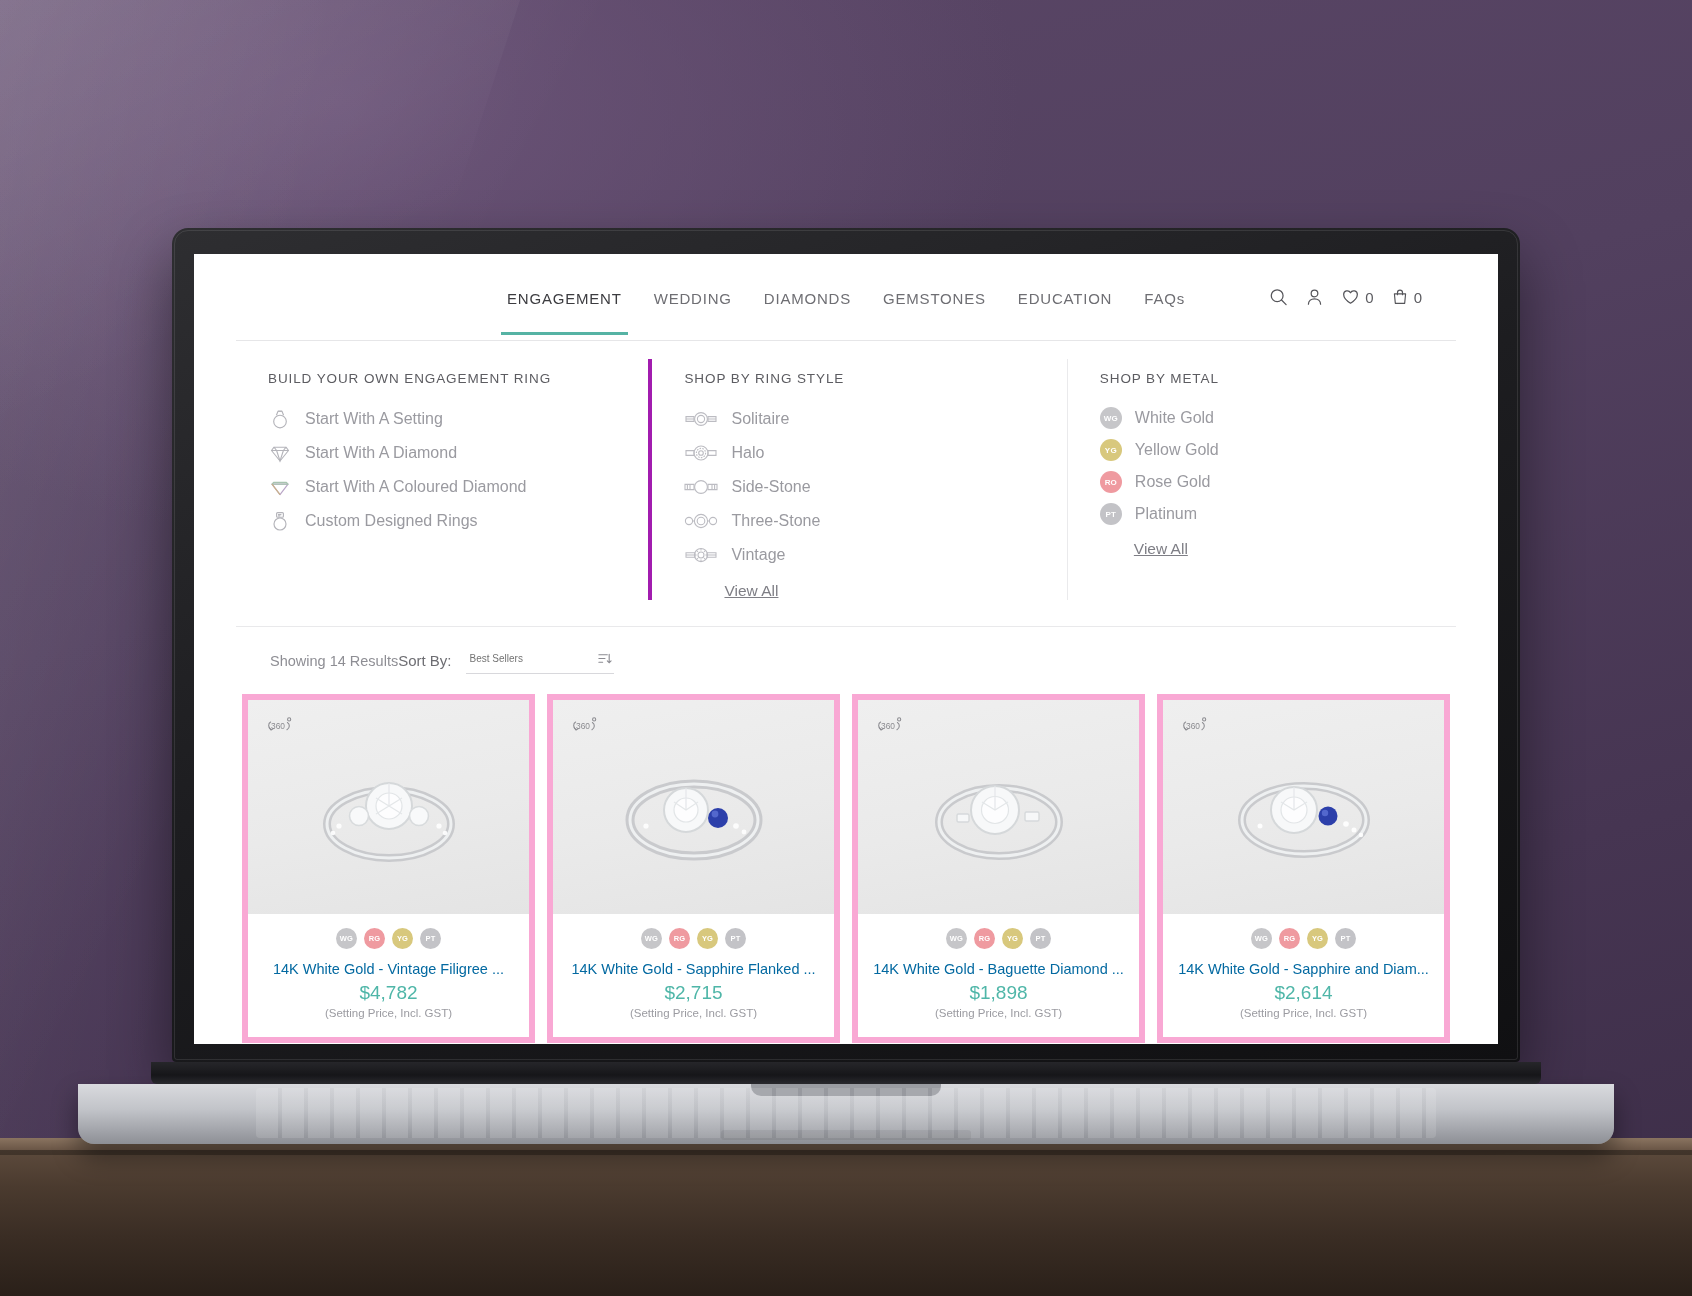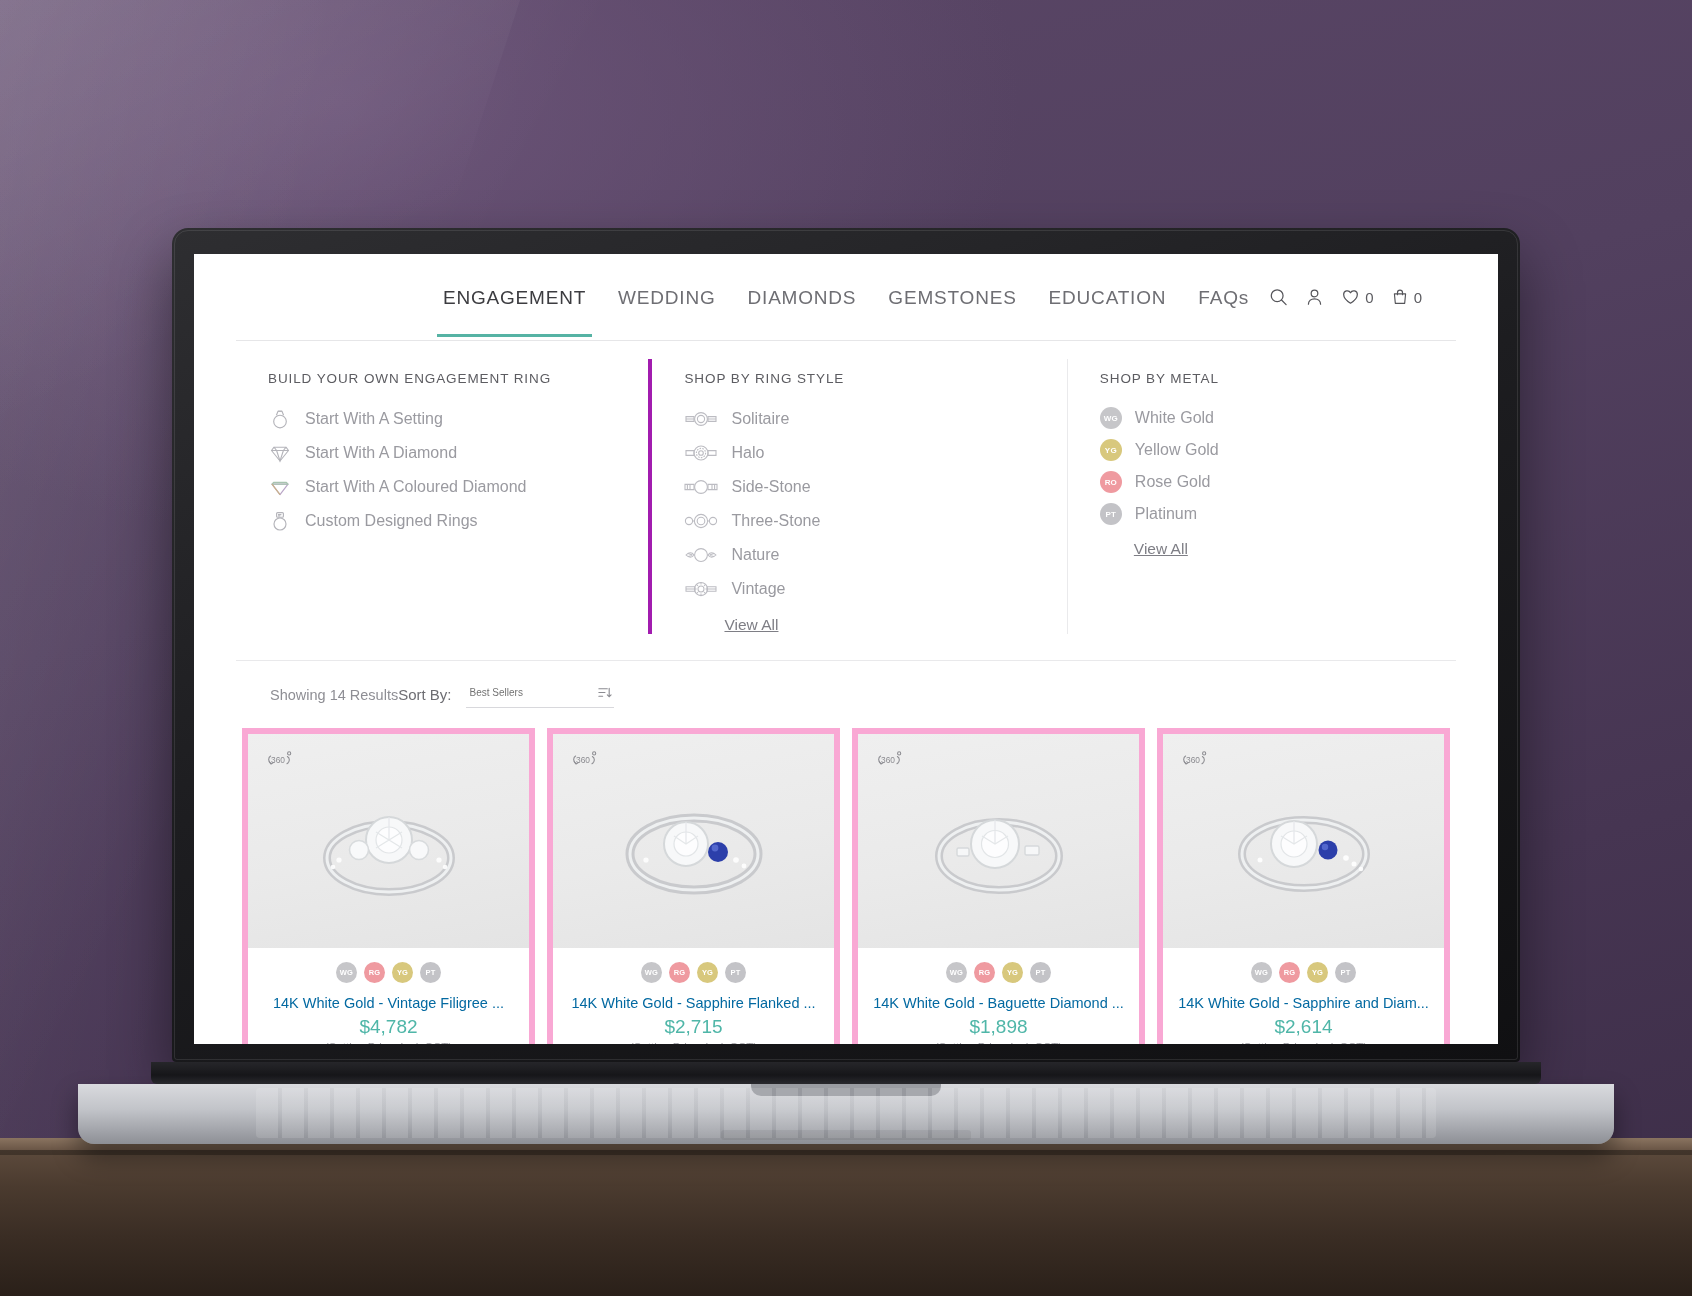--- a/index.html
+++ b/index.html
@@ -85,21 +85,21 @@
     width:250px;height:10px;border-radius:3px;background:rgba(0,0,0,0.06);
   }
 
   
   .site-header{
     height: 86px; display:flex; align-items:center; justify-content:center;
     position: relative; background:#fff;
   }
   .nav { display:flex; align-items:center; gap:28px; }
   .nav-item{
-    font-size: 19px; letter-spacing: .8px; color:#6e6e73;
+    font-size: 15px; letter-spacing: .8px; color:#6e6e73;
     padding: 30px 2px 28px; position:relative; cursor:pointer;
     font-weight: 400;
   }
   .nav-item.active { color:#3c3c40; }
   .nav-item.active::after{
     content:""; position:absolute; left:-4px; right:-4px; bottom:0;
     height:3px; background:#56b3a4;
   }
   .header-icons{
     position:absolute; right: 76px; top:50%; transform:translateY(-50%);
@@ -338,30 +338,20 @@
                 <circle cx="5" cy="9" r="3.6"></circle>
                   <circle cx="29" cy="9" r="3.6"></circle>
                 <circle cx="17" cy="9" r="6.6"></circle>
                   <circle cx="17" cy="9" r="3.8"></circle>
                 <path d="M8.6 9h1.8M23.6 9h1.8"></path>
               </svg>
             </span>
             <span class="m-label">Three-Stone</span>
           </div>
 
-          <div class="m-item">
-            <span class="m-ico" style="width:34px">
-              <svg width="34" height="18" viewBox="0 0 34 18" fill="none" stroke="#bcbcc2" stroke-width="1.05">
-                <path d="M2 9c3-3 6-3 8 0-2 3-5 3-8 0zM32 9c-3-3-6-3-8 0 2 3 5 3 8 0z"></path>
-                <path d="M4 7.4c1.6.4 3 .9 4.4 1.6M4 10.6c1.6-.4 3-.9 4.4-1.6M30 7.4c-1.6.4-3 .9-4.4 1.6M30 10.6c-1.6-.4-3-.9-4.4-1.6"></path>
-                <circle cx="17" cy="9" r="6.4"></circle>
-              </svg>
-            </span>
-            <span class="m-label">Nature</span>
-          </div>
 
           <div class="m-item">
             <span class="m-ico" style="width:34px">
               <svg width="34" height="18" viewBox="0 0 34 18" fill="none" stroke="#bcbcc2" stroke-width="1.05">
                 <path d="M2 9h9M23 9h9M2 6.8h9v4.4H2zM23 6.8h9v4.4h-9z"></path>
                 <circle cx="17" cy="9" r="6.6"></circle>
                 <path d="M17 2.4v2.2M17 13.4v2.2M10.4 9h2.2M21.4 9h2.2M12.4 4.4l1.6 1.6M20 12l1.6 1.6M21.6 4.4 20 6M14 12l-1.6 1.6"></path>
                 <circle cx="17" cy="9" r="3"></circle>
               </svg>
             </span>

